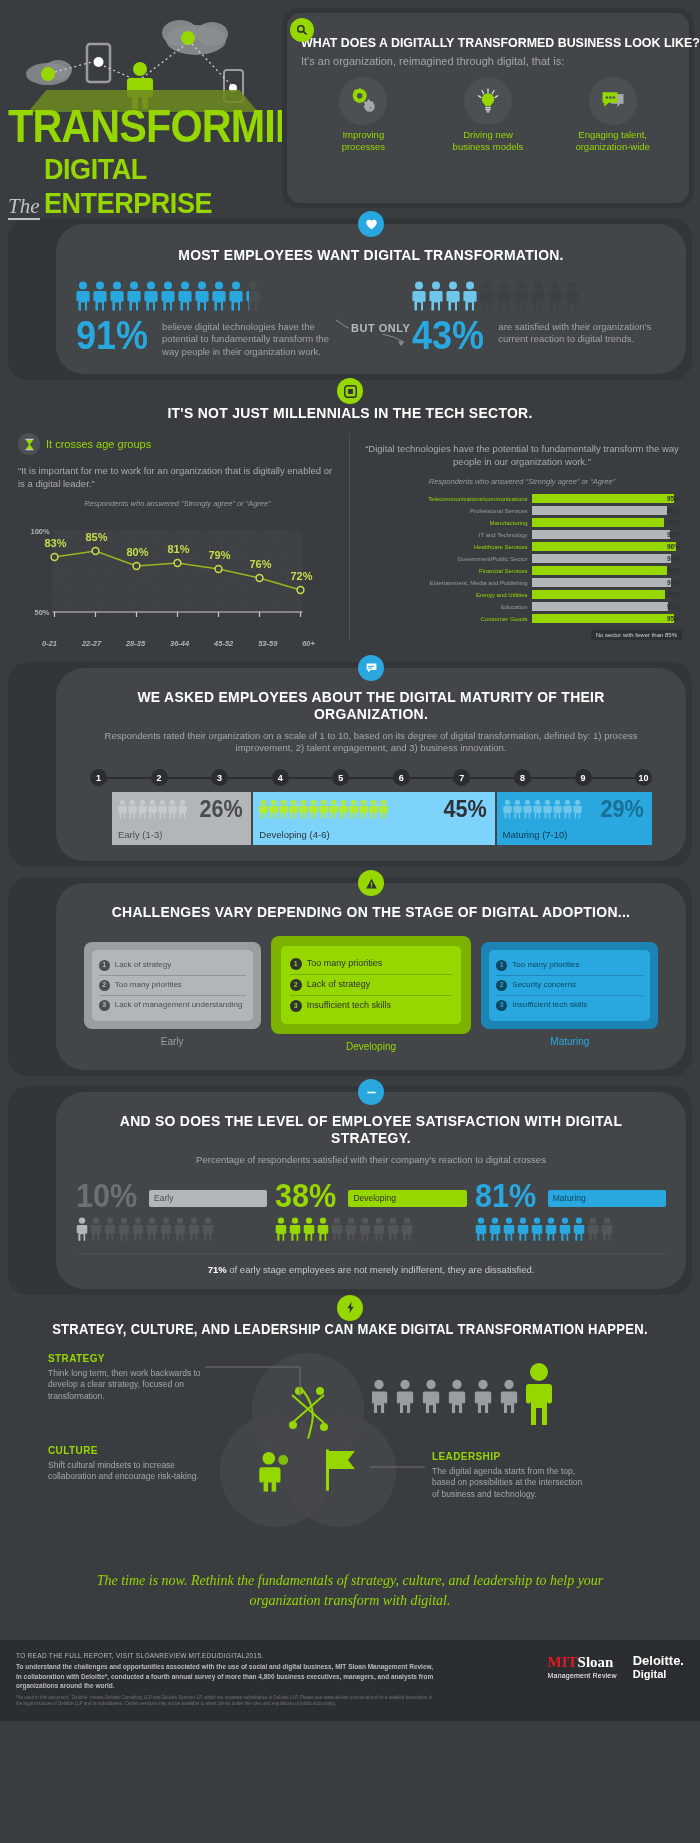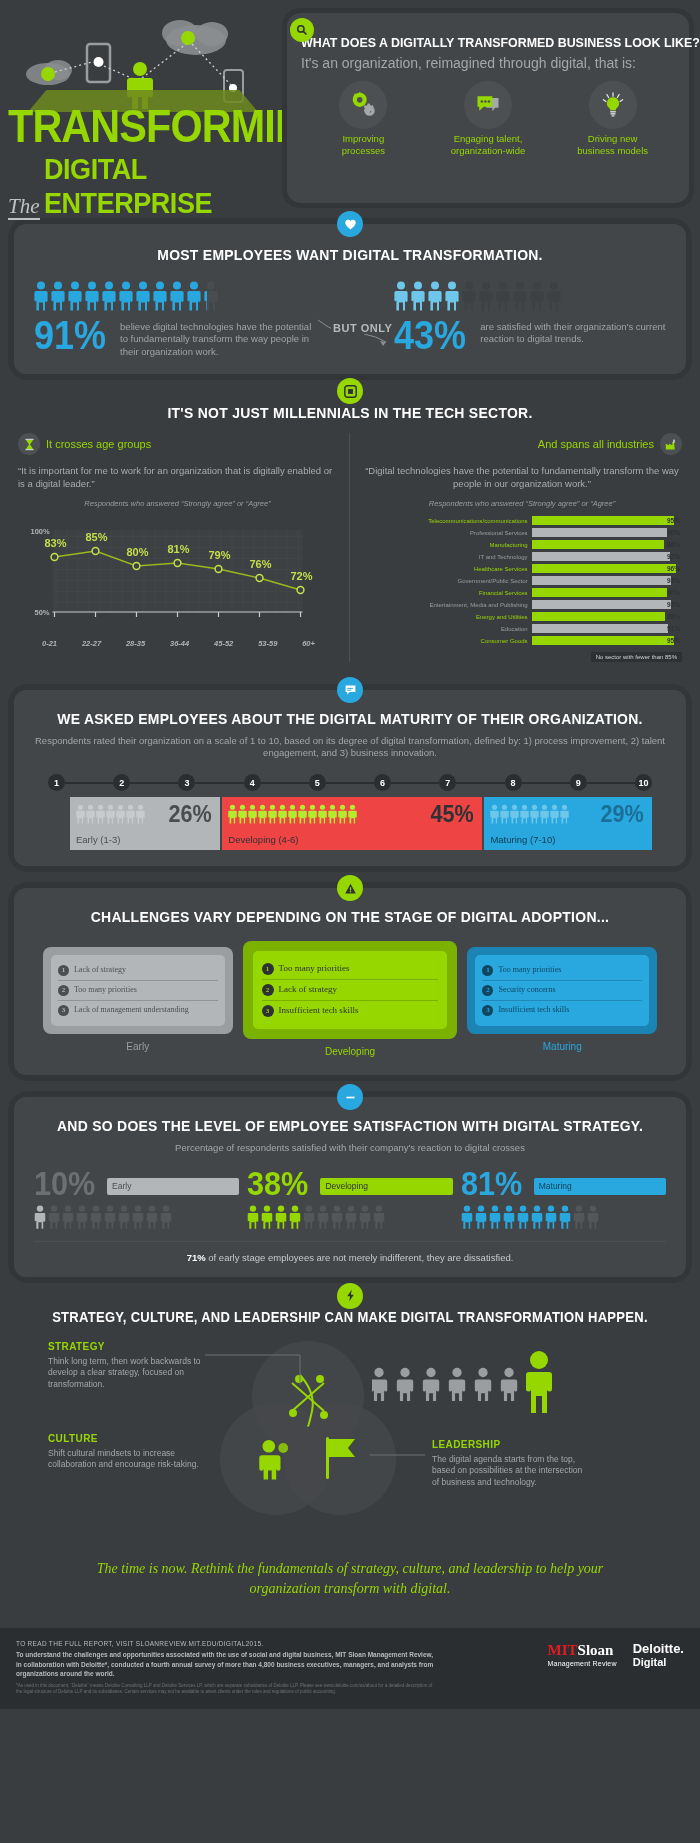--- a/index.html
+++ b/index.html
@@ -9,21 +9,21 @@
     color:#d8d8d8; -webkit-font-smoothing:antialiased;
   }
   .page { width:700px; position:relative; overflow:hidden; background:#3a3d40; }
 
   
   .cond { font-family:"Liberation Sans Narrow","Liberation Sans",sans-serif;
           font-weight:bold; letter-spacing:.2px; }
   .sec-head { color:#fff; text-align:center; font-size:15px;
               font-family:"Liberation Sans Narrow","Liberation Sans",sans-serif;
               font-weight:bold; letter-spacing:.3px; transform:scaleX(.93); }
-  .panel { background:#434649; border-radius:12px; position:relative; }
+  .panel { background:#434649; border-radius:28px; position:relative;margin-left:42px; }
   .panel-outer { background:#333639; border-radius:20px; padding:6px; margin:0 8px; }
   .badge { width:26px; height:26px; border-radius:50%; position:absolute;
            left:50%; transform:translateX(-50%); top:-13px; z-index:5;
            display:flex; align-items:center; justify-content:center; }
   .badge svg { width:13px; height:13px; }
   .green { color:#96d700; } .blue { color:#29a8e0; }
   .bg-green { background:#96d700; } .bg-blue { background:#29a8e0; }
   .grey-t { color:#9b9ea0; }
 
   
@@ -40,21 +40,21 @@
               font-size:21px; border-bottom:2px solid #bfc2c4; margin-right:4px; line-height:1; padding-bottom:1px;}
   .logo-de { color:#96d700; font-size:30px;
              font-family:"Liberation Sans Narrow","Liberation Sans",sans-serif;
              font-weight:bold; transform:scaleX(.9); transform-origin:left; letter-spacing:-.5px;}
   .hero-right { position:absolute; left:282px; top:8px; right:6px; bottom:4px;
                 background:#333639; border-radius:18px; padding:5px; }
   .hero-inner { background:#434649; border-radius:14px; height:100%; padding:22px 14px 8px 14px; }
   .hr-title { color:#fff; font-size:13.5px;
               font-family:"Liberation Sans Narrow","Liberation Sans",sans-serif;
               font-weight:bold; transform:scaleX(.92); transform-origin:left; white-space:nowrap;}
-  .hr-sub { color:#a4a7a9; font-size:14px; margin-top:5px; }
+  .hr-sub { color:#a4a7a9; font-size:11px; margin-top:5px; }
   .hr-icons { display:flex; justify-content:space-around; margin-top:10px; }
   .hr-item { width:33%; text-align:center; }
   .circ { width:48px; height:48px; border-radius:50%; background:#4d5053;
           margin:0 auto 4px; display:flex; align-items:center; justify-content:center;}
   .hr-lbl { color:#96d700; font-size:9.5px; line-height:1.25; }
   .search-badge { position:absolute; left:290px; top:18px; width:24px; height:24px;
                   border-radius:50%; background:#96d700; display:flex;
                   align-items:center; justify-content:center; z-index:6; }
 
   
@@ -105,21 +105,21 @@
   .seg-top { height:34px; display:flex; align-items:center; padding:0 6px; }
   .seg-ppl { display:flex; gap:1px; flex:1; }
   .seg-num { font-size:24px; font-family:"Liberation Sans Narrow","Liberation Sans",sans-serif;
              font-weight:bold; color:#4a4d50; transform:scaleX(.9); }
   .seg-lbl { font-size:9.5px; padding:3px 6px 5px; }
 
   
   .s5 { padding:20px 20px 18px; }
   .cards { display:flex; justify-content:center; align-items:center; gap:10px; margin-top:16px; }
   .card { border-radius:8px; padding:8px; }
-  .card-inner { border-radius:5px; padding:6px 7px;font-family:Liberation Serif, serif; }
+  .card-inner { border-radius:5px; padding:6px 7px; }
   .chal { display:flex; align-items:flex-start; gap:5px; padding:4px 0; font-size:8px; line-height:1.25;}
   .chal + .chal { border-top:1px solid rgba(0,0,0,.18); }
   .cnum { width:11px; height:11px; border-radius:50%; flex:none; font-size:7px;
           display:flex; align-items:center; justify-content:center; font-weight:bold; }
   .card-cap { text-align:center; font-size:10px; margin-top:7px; }
 
   
   .s6 { padding:20px 20px 14px; }
   .sat-row { display:flex; justify-content:space-between; margin-top:14px; gap:8px; }
   .sat { width:33%; }
@@ -219,51 +219,51 @@
               </svg>
             </div>
             <div class="hr-lbl">
               <span>Improving</span><br>
               <span>processes</span>
             </div>
           </div>
           <div class="hr-item">
             <div class="circ">
               <svg viewBox="0 0 32 32" width="28" height="28">
-                <path fill="#a6a9ab" d="M14 8h14v11h-4l-3 4v-4h-7z"></path>
-                <path fill="#96d700" d="M4 6h17v12H11l-5 4.5V18H4z"></path>
-                <circle cx="9" cy="12" r="1.5" fill="#4d5053"></circle>
-                <circle cx="13" cy="12" r="1.5" fill="#4d5053"></circle>
-                <circle cx="17" cy="12" r="1.5" fill="#4d5053"></circle>
-              </svg>
-            </div>
-            <div class="hr-lbl">
-              <span>Engaging talent,</span><br>
-              <span>organization-wide</span>
-            </div>
-          </div>
-          <div class="hr-item">
-            <div class="circ">
-              <svg viewBox="0 0 32 32" width="28" height="28">
                 <g stroke="#e8eaea" stroke-width="1.4" stroke-linecap="round">
                   <line x1="16" y1="2" x2="16" y2="6"></line>
                     <line x1="9" y1="4" x2="11" y2="7.5"></line>
                   <line x1="23" y1="4" x2="21" y2="7.5"></line>
                     <line x1="5" y1="10" x2="8" y2="12"></line>
                   <line x1="27" y1="10" x2="24" y2="12"></line>
                 </g>
                 <path fill="#96d700" d="M16 7a7 7 0 0 1 4.4 12.4c-.9.8-1.2 1.6-1.2 2.6h-6.4c0-1-.3-1.8-1.2-2.6A7 7 0 0 1 16 7z"></path>
                 <rect x="12.8" y="22.8" width="6.4" height="1.8" fill="#cfd2d4"></rect>
                 <rect x="13.2" y="25.2" width="5.6" height="1.8" fill="#cfd2d4"></rect>
                 <rect x="14.4" y="27.6" width="3.2" height="1.6" fill="#cfd2d4"></rect>
               </svg>
             </div>
             <div class="hr-lbl">
               <span>Driving new</span><br>
               <span>business models</span>
+            </div>
+          </div>
+          <div class="hr-item">
+            <div class="circ">
+              <svg viewBox="0 0 32 32" width="28" height="28">
+                <path fill="#a6a9ab" d="M14 8h14v11h-4l-3 4v-4h-7z"></path>
+                <path fill="#96d700" d="M4 6h17v12H11l-5 4.5V18H4z"></path>
+                <circle cx="9" cy="12" r="1.5" fill="#4d5053"></circle>
+                <circle cx="13" cy="12" r="1.5" fill="#4d5053"></circle>
+                <circle cx="17" cy="12" r="1.5" fill="#4d5053"></circle>
+              </svg>
+            </div>
+            <div class="hr-lbl">
+              <span>Engaging talent,</span><br>
+              <span>organization-wide</span>
             </div>
           </div>
         </div>
       </div>
     </div>
   </div>
 
   <div class="panel-outer" style="margin-top:6px">
     <div class="panel s2">
       <div class="badge bg-blue">
@@ -474,29 +474,20 @@
             <span>28-35</span>
             <span>36-44</span>
             <span>45-52</span>
             <span>53-59</span>
             <span>60+</span>
           </div>
         </div>
       </div>
 
       <div class="s3-r">
-        <div class="tag" style="justify-content:flex-end">
-          <span class="green">And spans all industries</span>
-          <div class="tagc">
-            <svg viewBox="0 0 16 16" width="13" height="13">
-              <path fill="#96d700" d="M1 14V7l4 2V7l4 2V5h2l1 9z"></path>
-              <rect x="10" y="2" width="2" height="4" fill="#cfd2d4"></rect>
-            </svg>
-          </div>
-        </div>
         <div class="quote" style="text-align:center">“Digital technologies have the potential to fundamentally transform the way people in our organization work.”</div>
         <div class="resp">Respondents who answered “Strongly agree” or “Agree”</div>
 
         <div class="barlist">
           <div class="barrow">
             <div class="barlbl green">Telecommunications/communications</div>
             <div class="bartrack">
               <div class="barfill" style="width:95%;background:#96d700"></div>
               <span class="barval">95%</span>
             </div>
@@ -644,21 +635,21 @@
               <svg width="9" height="26" viewBox="0 0 14 30">
                   <circle cx="7" cy="4.5" r="4" fill="#c8cbcd"></circle>
                   <path fill="#c8cbcd" d="M2 10h10a1.6 1.6 0 0 1 1.6 1.6v8a1.3 1.3 0 0 1-2.6 0v10H9v-8H5v8H2.4v-10a1.3 1.3 0 0 1-2 0v-8A1.6 1.6 0 0 1 2 10z"></path>
                 </svg>
             </div>
             <div class="seg-num">26%</div>
           </div>
           <div class="seg-lbl" style="color:#4c4f51">Early (1-3)</div>
         </div>
 
-        <div class="seg" style="width:45%;background:#ef4444">
+        <div class="seg" style="width:45%;background:#7dd3fc">
           <div class="seg-top">
             <div class="seg-ppl">
               <svg width="9" height="26" viewBox="0 0 14 30">
                   <circle cx="7" cy="4.5" r="4" fill="#b3ec2e"></circle>
                   <path fill="#b3ec2e" d="M2 10h10a1.6 1.6 0 0 1 1.6 1.6v8a1.3 1.3 0 0 1-2.6 0v10H9v-8H5v8H2.4v-10a1.3 1.3 0 0 1-2 0v-8A1.6 1.6 0 0 1 2 10z"></path>
                 </svg>
               <svg width="9" height="26" viewBox="0 0 14 30">
                   <circle cx="7" cy="4.5" r="4" fill="#b3ec2e"></circle>
                   <path fill="#b3ec2e" d="M2 10h10a1.6 1.6 0 0 1 1.6 1.6v8a1.3 1.3 0 0 1-2.6 0v10H9v-8H5v8H2.4v-10a1.3 1.3 0 0 1-2 0v-8A1.6 1.6 0 0 1 2 10z"></path>
                 </svg>

